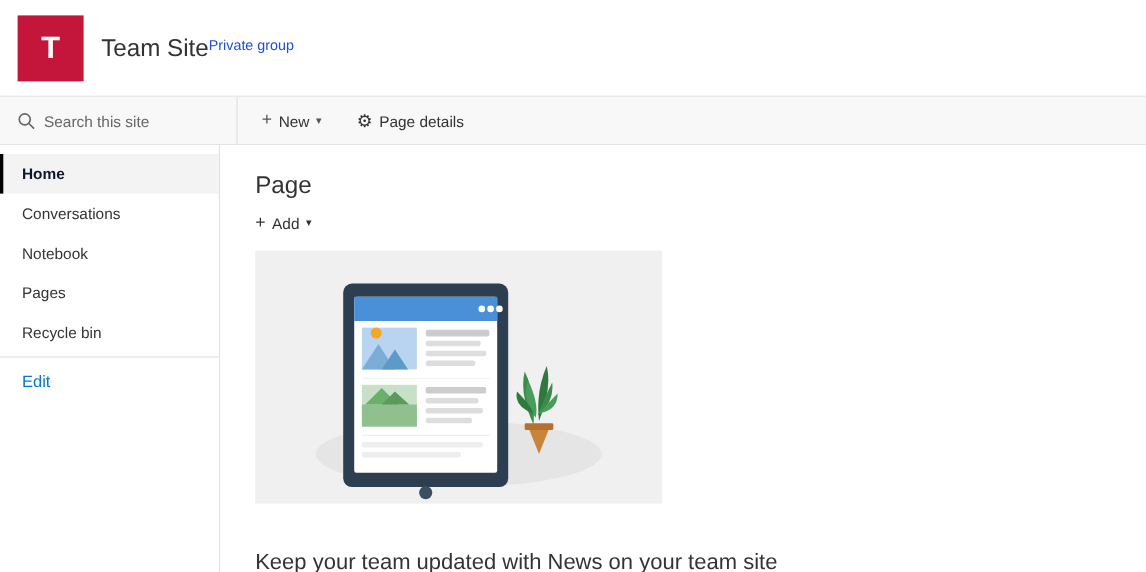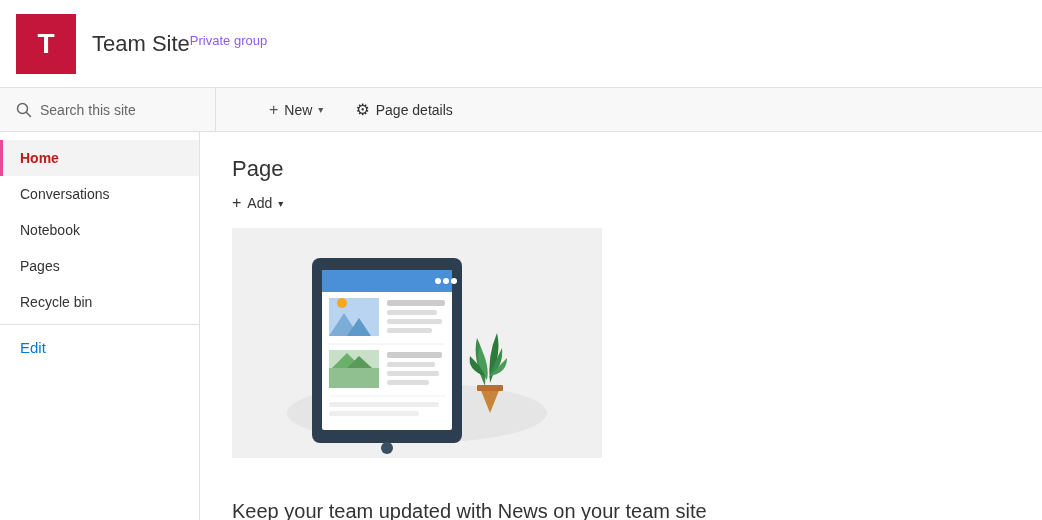--- a/index.html
+++ b/index.html
@@ -21,31 +21,30 @@
       align-items: center;
       justify-content: center;
       color: #fff;
       font-size: 28px;
       font-weight: bold;
       margin-right: 16px;
       flex-shrink: 0;
     }
     .site-info { display: flex; flex-direction: row; }
     .site-title { font-size: 22px; color: #333; font-weight: 400; }
-    .site-subtitle { font-size: 13px; color: #8b5cf6; margin-top: 2px; }
+    .site-subtitle { font-size: 13px; color: #1d4ed8; margin-top: 2px; }
 
     
     .toolbar {
       display: flex;
       align-items: center;
       padding: 0 16px;
       height: 44px;
       background: #f8f8f8;
       border-bottom: 1px solid #e0e0e0;
-      gap: 31px;
     }
     .toolbar-left {
       width: 200px;
       display: flex;
       align-items: center;
       border-right: 1px solid #e0e0e0;
       height: 100%;
       padding-right: 12px;
       cursor: pointer;
     }
@@ -88,24 +87,24 @@
       overflow-y: auto;
     }
     .nav-item {
       padding: 10px 20px;
       font-size: 14px;
       color: #333;
       cursor: pointer;
       display: block;
     }
     .nav-item.active {
-      color: #b91c1c;
+      color: #0f172a;
       background: #f3f3f3;
       font-weight: 600;
-      border-left: 3px solid #ec4899;
+      border-left: 3px solid #000000;
       padding-left: 17px;
     }
     .nav-item.edit-link { color: #0078d4; font-size: 15px; }
     .nav-divider { height: 1px; background: #e0e0e0; margin: 4px 0; }
 
     
     .content {
       flex: 1;
       padding: 24px 32px;
       background: #fff;

